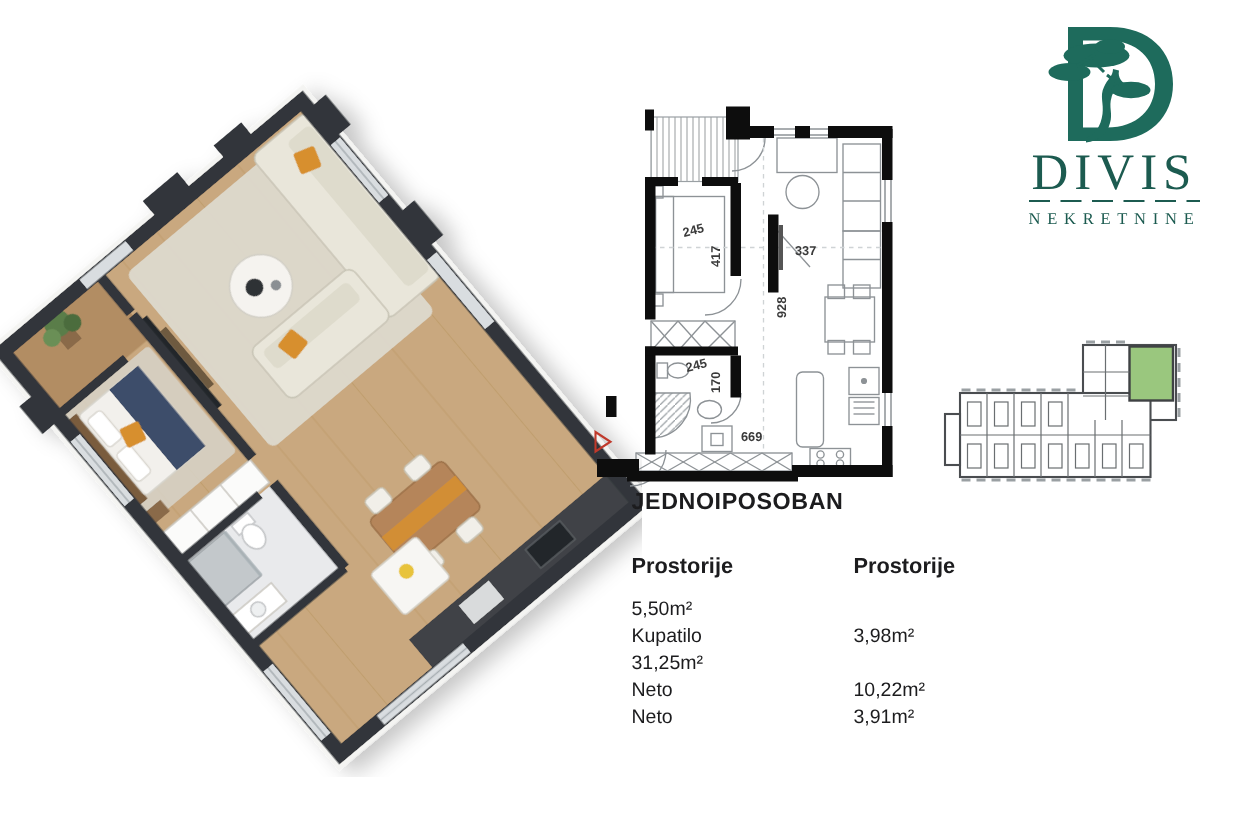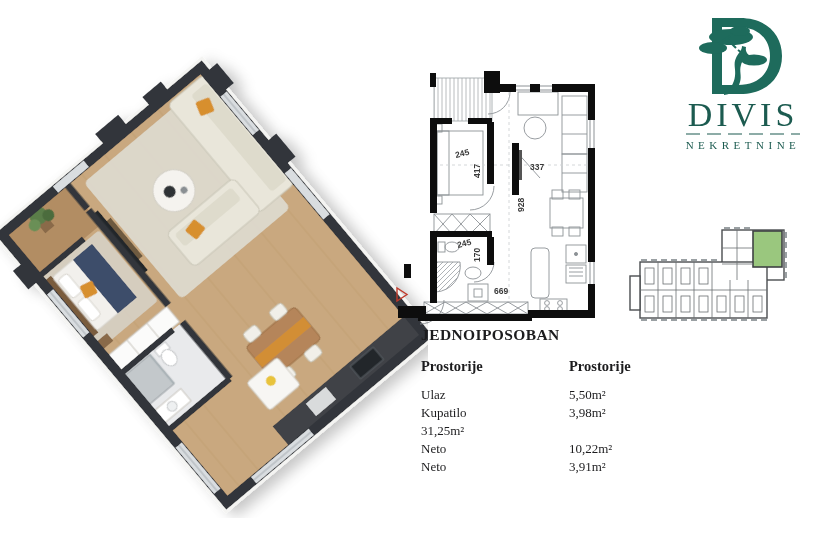--- a/index.html
+++ b/index.html
@@ -5,23 +5,23 @@
   * { margin: 0; padding: 0; box-sizing: border-box; }
   html,body { background: #ffffff; }
   body { font-family: "Liberation Sans", sans-serif; }
   .page {
     position: relative; width: 840px; height: 560px;
     background: #ffffff; overflow: hidden;
   }
   .abs { position: absolute; }
 
   
-  .info { left: 421px; top: 326px; width: 265px; color: #1c1c1e; font-family: Liberation Serif, serif; }
+  .info { left: 421px; top: 326px; width: 265px; color: #1c1c1e; }
   .info .type-title { font-size: 15.5px; font-weight: bold; letter-spacing: .4px; }
-  .info .head-row { display: flex; margin-top: 14px; font-size: 14.5px; font-weight: bold; }
+  .info .head-row { display: flex; margin-top: 26px; font-size: 14.5px; font-weight: bold; }
   .info .head-row .c1 { width: 148px; }
   .info .rows { margin-top: 11px; }
   .info .row { display: flex; font-size: 13px; line-height: 18px; }
   .info .row .c1 { width: 148px; }
 
   .net { left: 697px; top: 347px; width: 120px; color: #1c1c1e; }
   .net .net-label { font-size: 14.5px; font-weight: bold; }
   .net .badge {
     margin-top: 9px; display: inline-block; background: #111111; color: #ffffff;
     font-size: 13px; font-weight: bold; padding: 5px 9px 5px 9px;
@@ -394,21 +394,20 @@
   </svg>
 
   <div class="abs info">
     <div class="type-title">JEDNOIPOSOBAN</div>
     <div class="head-row">
       <div class="c1">Prostorije</div>
       <div class="c2">Prostorije</div>
     </div>
     <div class="rows">
       <div class="row">
-        <div class="c1">Ulaz</div>
         <div class="c2">5,50m²</div>
       </div>
       <div class="row">
         <div class="c1">Kupatilo</div>
         <div class="c2">3,98m²</div>
       </div>
       <div class="row">
         <div class="c2">31,25m²</div>
       </div>
       <div class="row">

